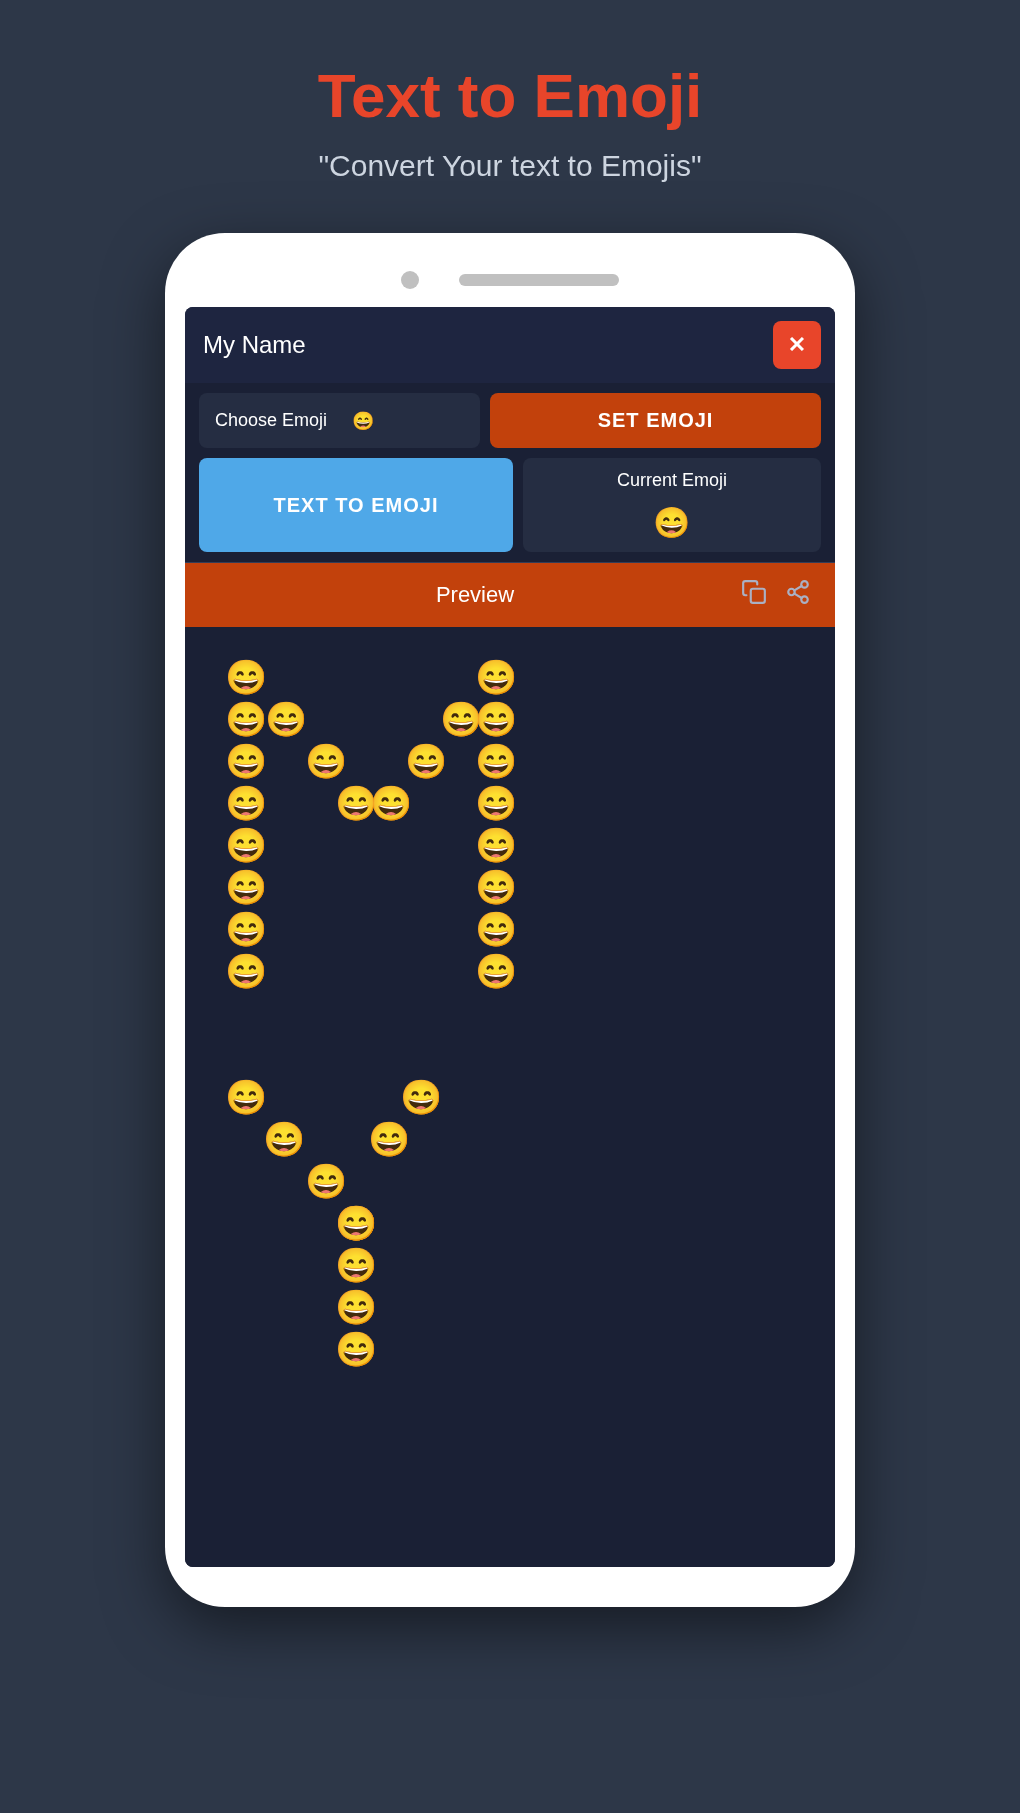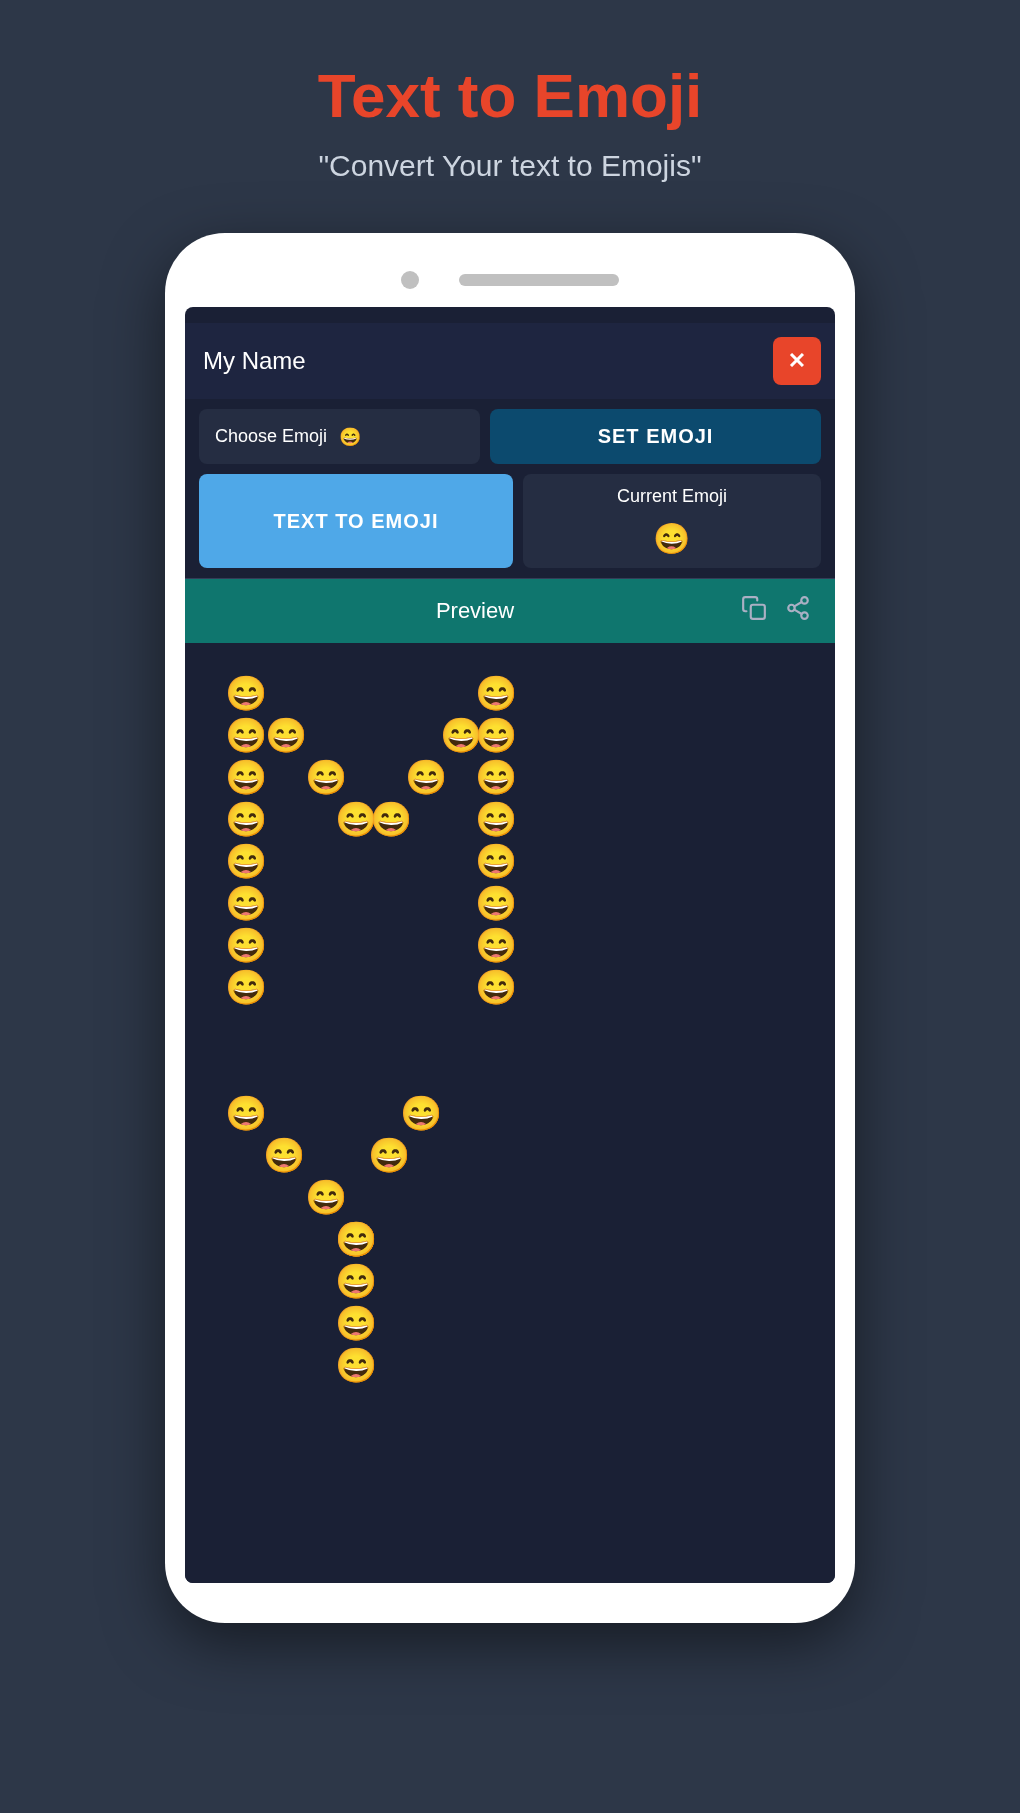--- a/index.html
+++ b/index.html
@@ -75,21 +75,20 @@
       min-height: 1200px;
     }
 
     
     .input-area {
       background: #1e2540;
       padding: 14px;
       display: flex;
       align-items: center;
       gap: 10px;
-      margin-top: 16px;
     }
 
     .text-input {
       flex: 1;
       background: transparent;
       border: none;
       color: white;
       font-size: 24px;
       outline: none;
       padding: 6px 4px;
@@ -121,26 +120,26 @@
       flex: 1;
       background: #252d42;
       border: none;
       border-radius: 8px;
       color: white;
       font-size: 18px;
       padding: 16px;
       cursor: pointer;
       display: flex;
       align-items: center;
-      gap: 12px;
+      gap: 25px;
     }
 
     .set-emoji-btn {
       flex: 1.2;
-      background: #0c4a6e;
+      background: #c2410c;
       border: none;
       border-radius: 8px;
       color: white;
       font-size: 20px;
       font-weight: bold;
       padding: 16px;
       cursor: pointer;
       letter-spacing: 1px;
     }
 
@@ -177,21 +176,21 @@
       font-size: 18px;
       gap: 14px;
     }
 
     .current-emoji-display {
       font-size: 30px;
     }
 
     
     .preview-header {
-      background: #0f766e;
+      background: #c2410c;
       display: flex;
       align-items: center;
       padding: 16px 24px;
       border-top: 1px solid #333d58;
     }
 
     .preview-label {
       flex: 1;
       color: white;
       font-size: 22px;

